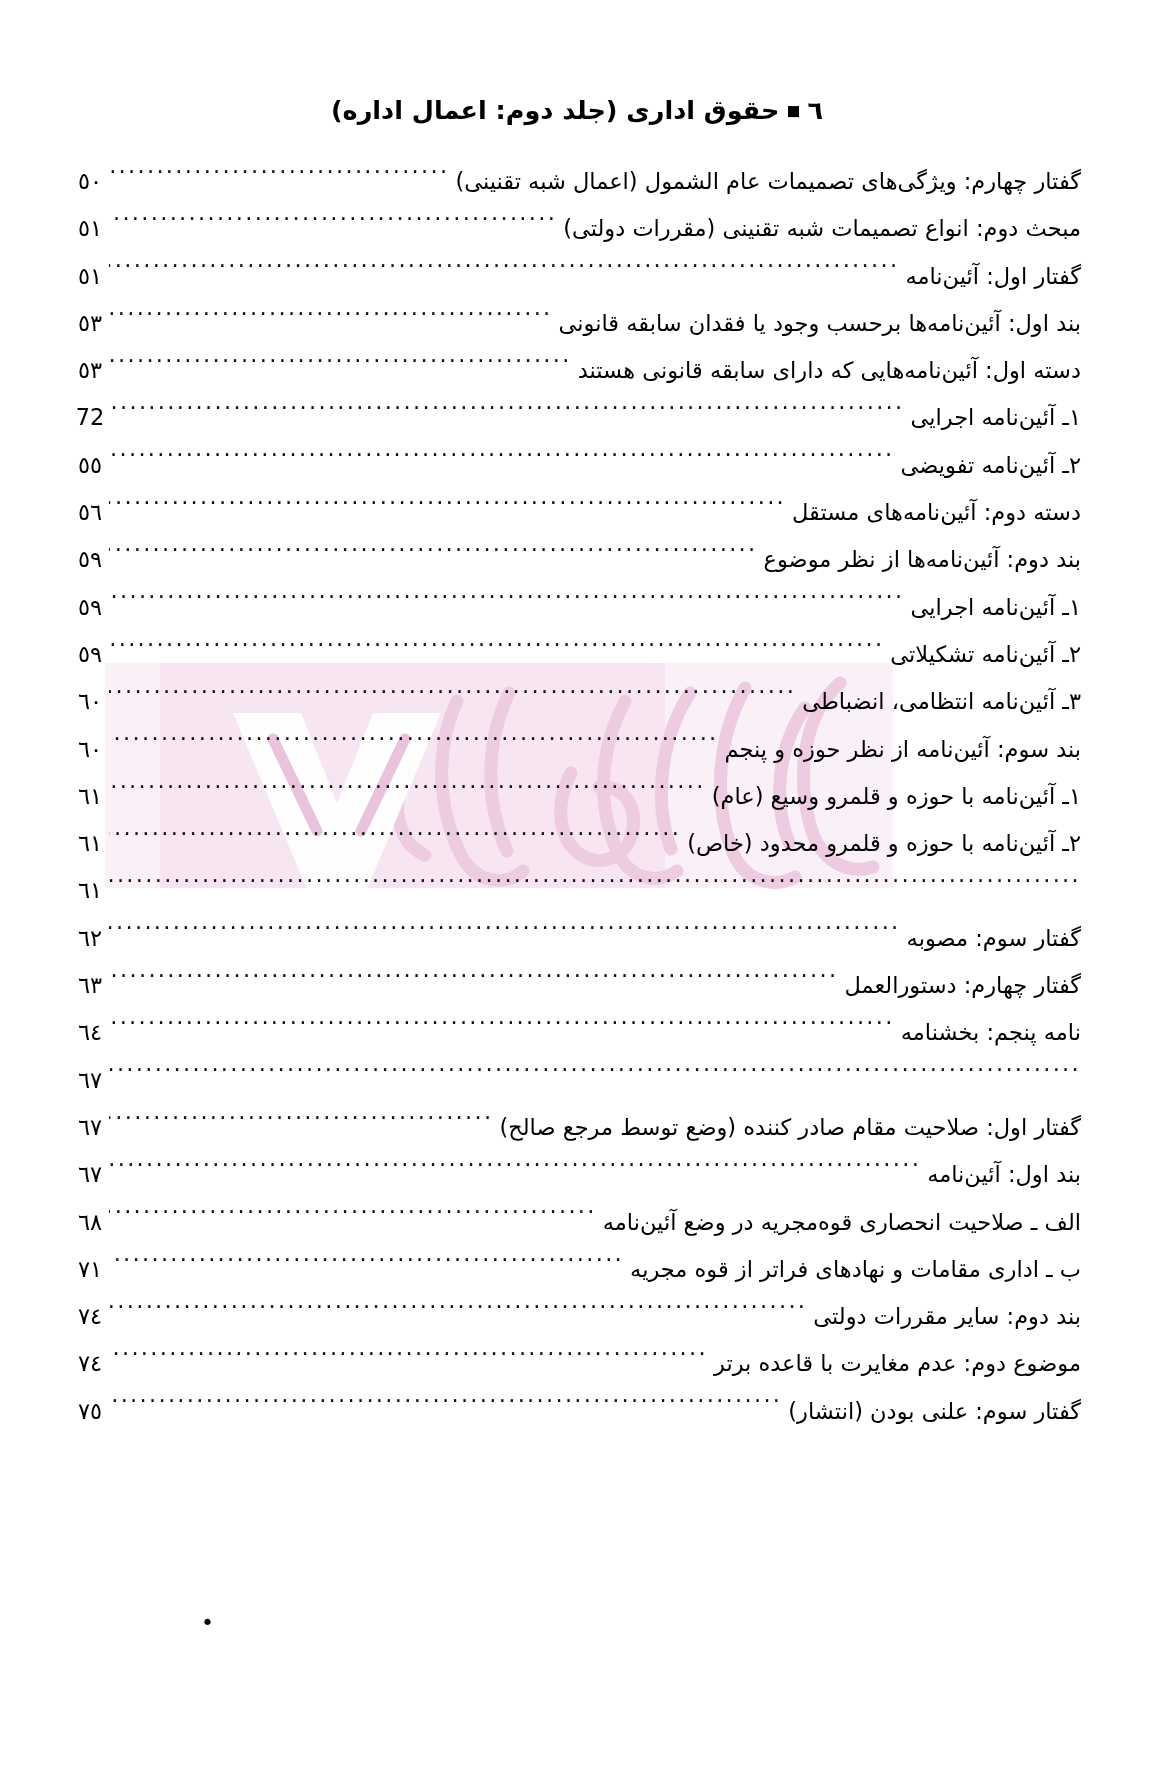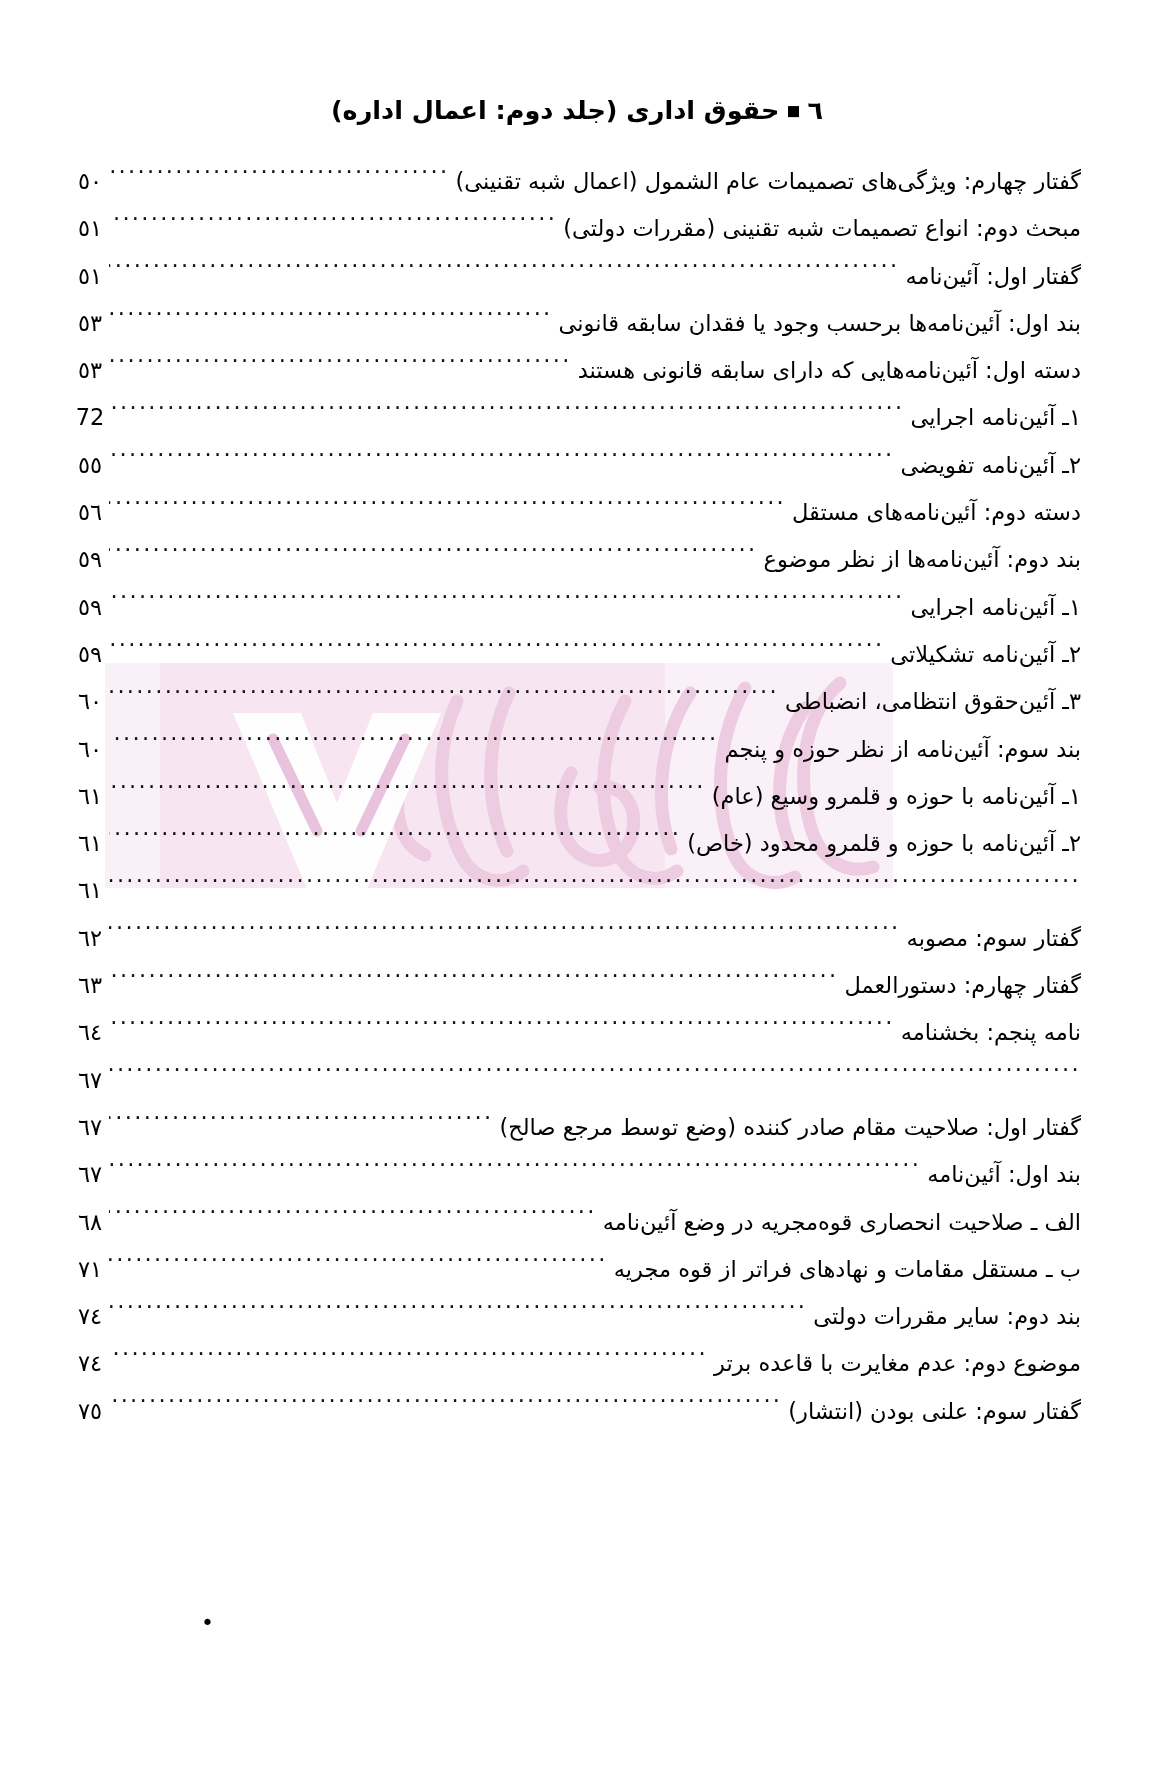--- a/index.html
+++ b/index.html
@@ -238,21 +238,21 @@
         <span class="toc-label">١ـ آئین‌نامه اجرایی</span>
         <span class="toc-leader"></span>
         <span class="toc-page">٥٩</span>
       </div>
       <div class="toc-row lv3">
         <span class="toc-label">٢ـ آئین‌نامه تشکیلاتی</span>
         <span class="toc-leader"></span>
         <span class="toc-page">٥٩</span>
       </div>
       <div class="toc-row lv3">
-        <span class="toc-label">٣ـ آئین‌حقوق انتظامی، انضباطی</span>
+        <span class="toc-label">٣ـ آئین‌نامه انتظامی، انضباطی</span>
         <span class="toc-leader"></span>
         <span class="toc-page">٦٠</span>
       </div>
       <div class="toc-row lv2">
         <span class="toc-label">بند سوم: آئین‌نامه از نظر حوزه و پنجم</span>
         <span class="toc-leader"></span>
         <span class="toc-page">٦٠</span>
       </div>
       <div class="toc-row lv3">
         <span class="toc-label">١ـ آئین‌نامه با حوزه و قلمرو وسیع (عام)</span>
@@ -296,21 +296,21 @@
         <span class="toc-label">بند اول: آئین‌نامه</span>
         <span class="toc-leader"></span>
         <span class="toc-page">٦٧</span>
       </div>
       <div class="toc-row lv3">
         <span class="toc-label">الف ـ صلاحیت انحصاری قوه‌مجریه در وضع آئین‌نامه</span>
         <span class="toc-leader"></span>
         <span class="toc-page">٦٨</span>
       </div>
       <div class="toc-row lv3">
-        <span class="toc-label">ب ـ مستقل مقامات و نهادهای فراتر از قوه مجریه</span>
+        <span class="toc-label">ب ـ اداری مقامات و نهادهای فراتر از قوه مجریه</span>
         <span class="toc-leader"></span>
         <span class="toc-page">٧١</span>
       </div>
       <div class="toc-row lv2">
         <span class="toc-label">بند دوم: سایر مقررات دولتی</span>
         <span class="toc-leader"></span>
         <span class="toc-page">٧٤</span>
       </div>
       <div class="toc-row lv2">
         <span class="toc-label">موضوع دوم: عدم مغایرت با قاعده برتر</span>

